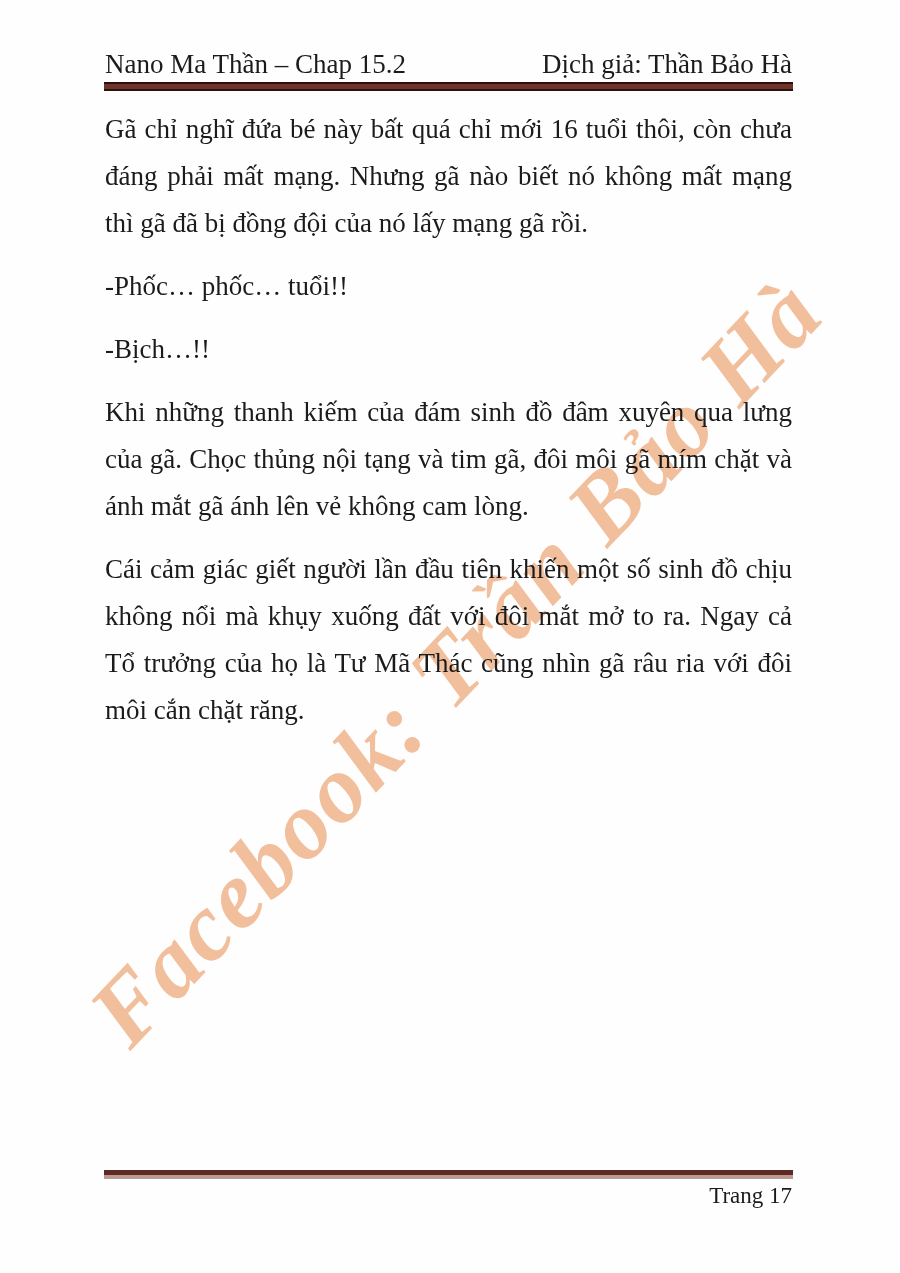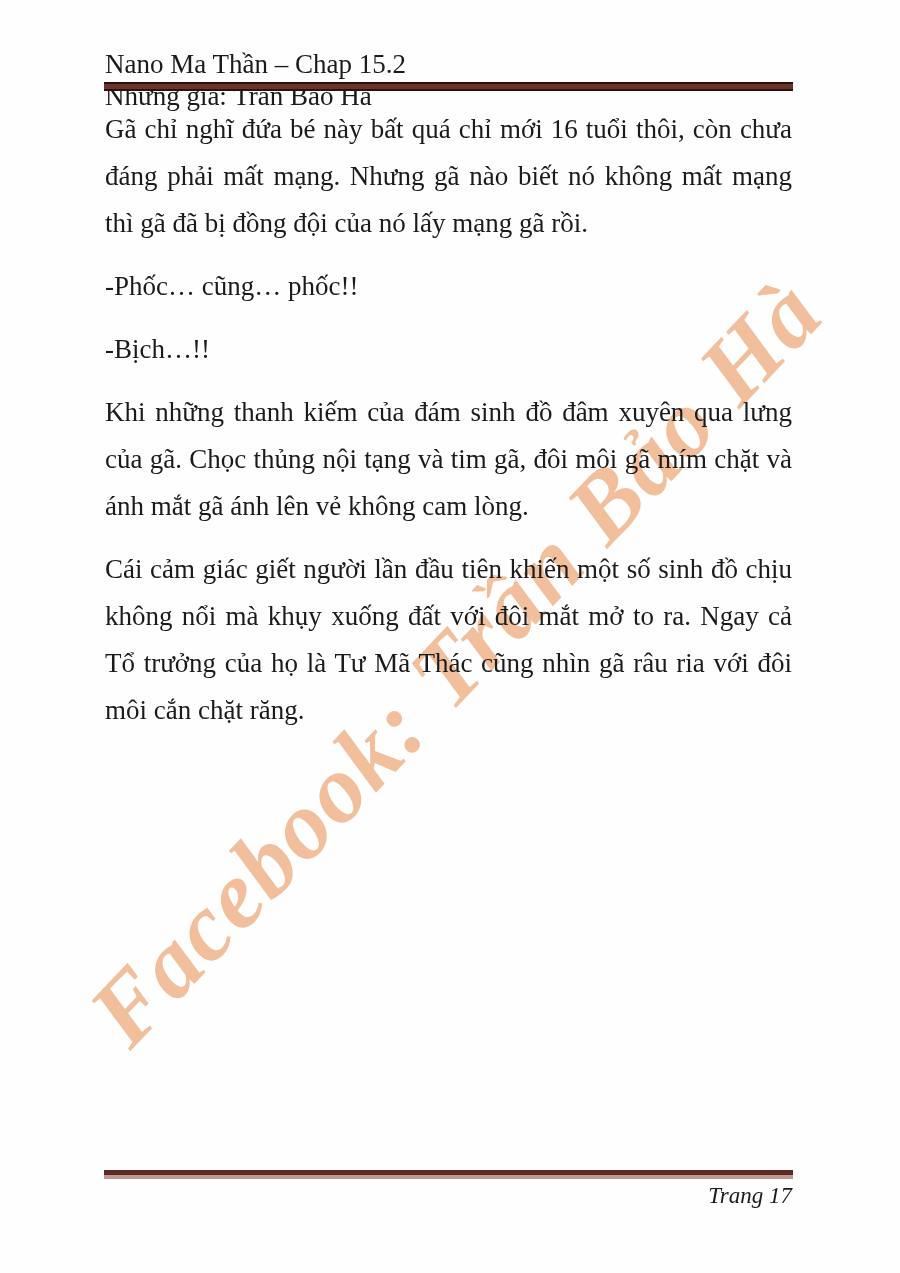--- a/index.html
+++ b/index.html
@@ -35,21 +35,20 @@
   .page-header {
     position: absolute;
     top: 48px;
     left: 105px;
     width: 687px;
     display: flex;
     justify-content: space-between;
     font-size: 27px;
     line-height: 32px;
     z-index: 2;
-    flex-direction: column;
   }
   .header-rule {
     position: absolute;
     top: 82px;
     left: 104px;
     width: 689px;
     height: 9px;
     box-sizing: border-box;
     background: #6b352c;
     border-top: 2px solid #2f100c;
@@ -79,40 +78,39 @@
     z-index: 2;
   }
   .page-footer {
     position: absolute;
     top: 1183px;
     left: 105px;
     width: 687px;
     text-align: right;
     font-size: 23px;
     z-index: 2;
-    font-style: italic;
   }
 </style>
 </head>
 <body>
 
 <div class="page">
 
   <div class="watermark">Facebook: Trần Bảo Hà</div>
 
   <div class="page-header">
     <span>Nano Ma Thần – Chap 15.2</span>
-    <span>Nhưng giả: Trần Bảo Hà</span>
+    <span>Dịch giả: Thần Bảo Hà</span>
   </div>
 
   <div class="header-rule"></div>
 
   <div class="body-text">
     <p>Gã chỉ nghĩ đứa bé này bất quá chỉ mới 16 tuổi thôi, còn chưa đáng phải mất mạng. Nhưng gã nào biết nó không mất mạng thì gã đã bị đồng đội của nó lấy mạng gã rồi.</p>
-    <p>-Phốc… cũng… phốc!!</p>
+    <p>-Phốc… phốc… tuổi!!</p>
     <p>-Bịch…!!</p>
     <p>Khi những thanh kiếm của đám sinh đồ đâm xuyên qua lưng của gã. Chọc thủng nội tạng và tim gã, đôi môi gã mím chặt và ánh mắt gã ánh lên vẻ không cam lòng.</p>
     <p>Cái cảm giác giết người lần đầu tiên khiến một số sinh đồ chịu không nổi mà khụy xuống đất với đôi mắt mở to ra. Ngay cả Tổ trưởng của họ là Tư Mã Thác cũng nhìn gã râu ria với đôi môi cắn chặt răng.</p>
   </div>
 
   <div class="footer-rule"></div>
 
   <div class="page-footer">
     <span>Trang 17</span>
   </div>

